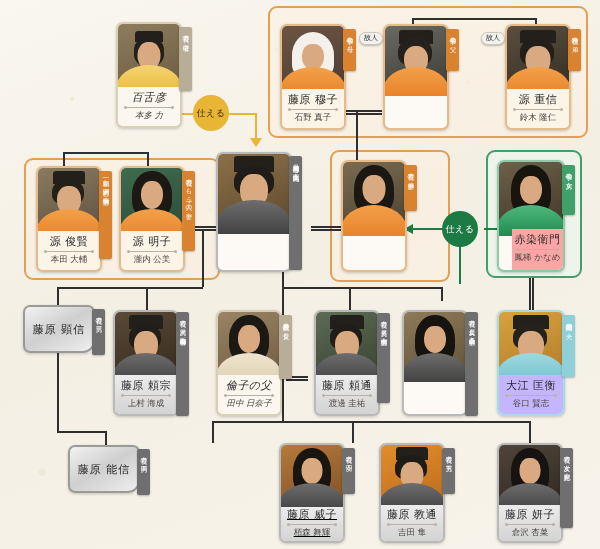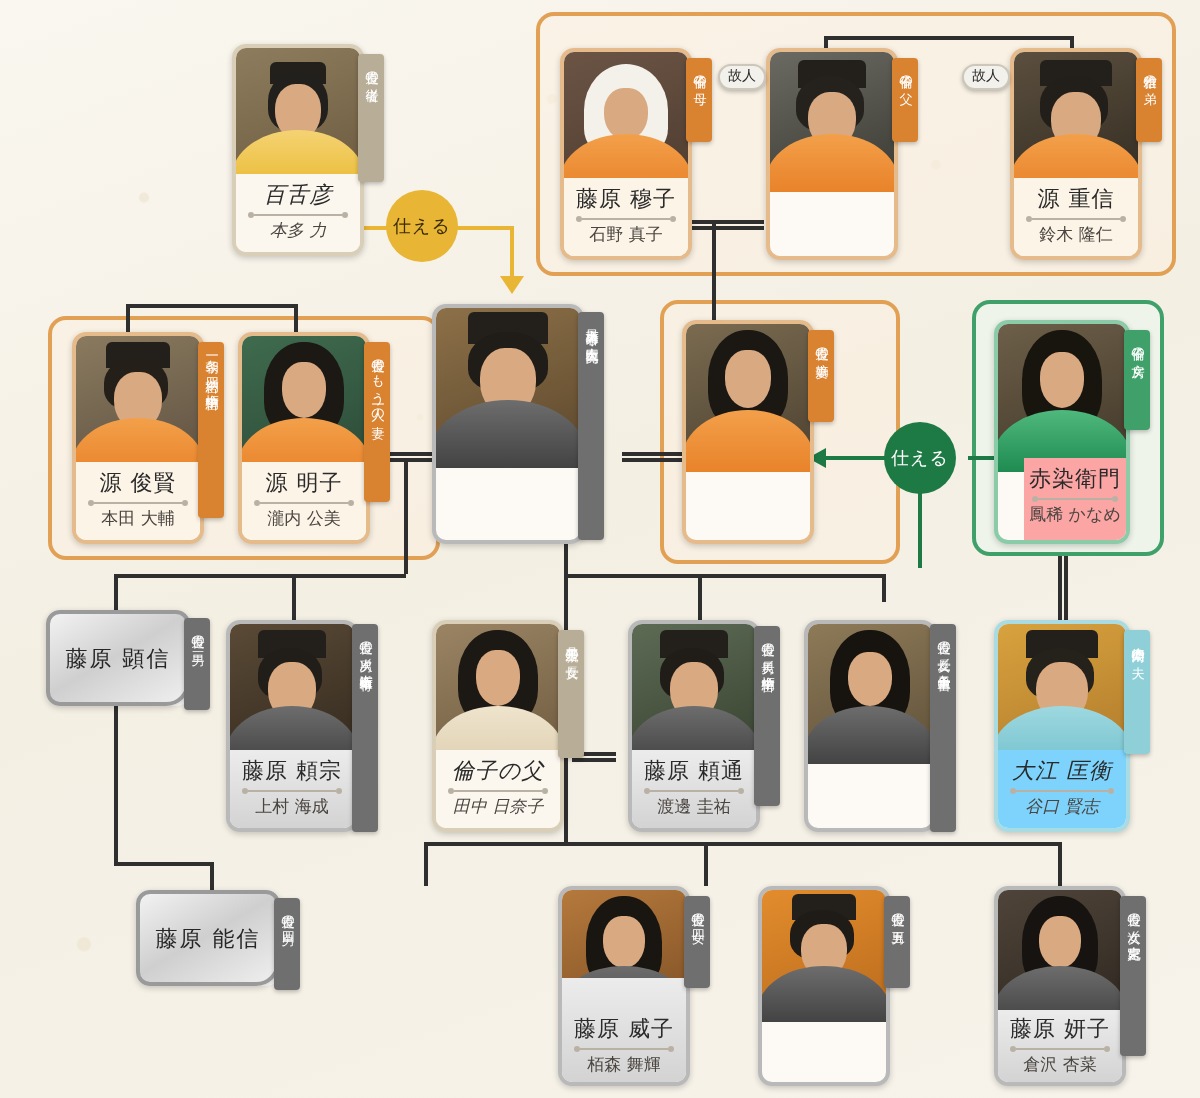--- a/index.html
+++ b/index.html
@@ -101,21 +101,21 @@
   .t-orange .swoosh{background:linear-gradient(180deg,#f3a04a,#e8832a);}
   .t-orange .namebar{background:#fdf4e8;}
   .t-gray .frame{border-color:#b9b9b9;}
   .t-gray .swoosh{background:linear-gradient(180deg,#6d6d6d,#434343);}
   .t-gray .namebar{background:linear-gradient(180deg,#ececec,#d3d3d3);}
   .t-green .frame{border-color:#8ccba8;}
   .t-green .swoosh{background:linear-gradient(180deg,#4fb87d,#1f8b50);}
   .t-green .namebar{background:#fca5a5;margin-left:13px;}
   .t-teal .frame{border-color:#a9dbe2;}
   .t-teal .swoosh{background:linear-gradient(180deg,#9ed8e0,#76c3ce);}
-  .t-teal .namebar{background:#7dd3fc;font-style:italic;}
+  .t-teal .namebar{background:#c4b5fd;}
   .t-tan .frame{border-color:#d9cfb8;font-style:italic;}
   .t-tan .swoosh{background:linear-gradient(180deg,#efe4cd,#ded0b2);}
   .t-tan .namebar{background:#fbf7ee;}
 
   
   .plaque .frame{
     border:2px solid #9a9a9a;border-radius:7px 7px 12px 7px;
     background:linear-gradient(150deg,#f2f2f2 0%,#cfcfcf 48%,#efefef 100%);
   }
   .plaque .pname{
@@ -503,41 +503,46 @@
     <div class="frame">
       <div class="photo" style="height:66px;">
         <div class="sky" style="background:linear-gradient(160deg,#b5793c,#7d4f25);"></div>
         <div class="face" style="top:3px;width:44px;height:63px;">
           <div class="hair" style="left:3px;top:0px;width:38px;height:48px;background:#191511;"></div>
           <div class="skin" style="top:10px;width:21px;height:26px;"></div>
           <div class="robe" style="top:38px;width:48px;height:28px;background:#f3efe5;"></div>
         </div>
         <div class="swoosh"></div>
       </div>
-      <div class="namebar" style="height:34px;padding-top:18px;">
+      <div class="namebar" style="height:34px;padding-top:0;text-decoration:underline;">
         <div class="cname">藤原 威子</div>
         <div class="rule"></div>
         <div class="aname">栢森 舞輝</div>
       </div>
     </div>
     <div class="tab gray" style="height:40px;">道長の四女</div>
   </div>
 
   <div class="card t-gray" style="left:379px;top:443px;width:66px;height:100px;">
     <div class="frame">
       <div class="photo" style="height:66px;">
         <div class="sky" style="background:linear-gradient(160deg,#e28c2d,#b96a1c);"></div>
         <div class="face" style="top:2px;width:44px;height:64px;">
           <div class="hat" style="top:0px;width:32px;height:13px;"></div>
           <div class="hair" style="left:5px;top:8px;width:32px;height:25px;background:#1f1b16;"></div>
           <div class="skin" style="top:15px;width:23px;height:27px;"></div>
           <div class="robe" style="top:39px;width:48px;height:27px;background:#e8a03e;"></div>
         </div>
         <div class="swoosh"></div>
       </div>
+      <div class="namebar" style="height:34px;padding-top:2px;">
+        <div class="cname">藤原 教通</div>
+        <div class="rule"></div>
+        <div class="aname">吉田 隼</div>
+      </div>
     </div>
     <div class="tab gray" style="height:40px;">道長の五男</div>
   </div>
 
   <div class="card t-gray" style="left:497px;top:443px;width:66px;height:100px;">
     <div class="frame">
       <div class="photo" style="height:66px;">
         <div class="sky" style="background:linear-gradient(160deg,#4f4439,#2e2720);"></div>
         <div class="face" style="top:3px;width:44px;height:63px;">
           <div class="hair" style="left:3px;top:0px;width:38px;height:48px;background:#171310;"></div>

